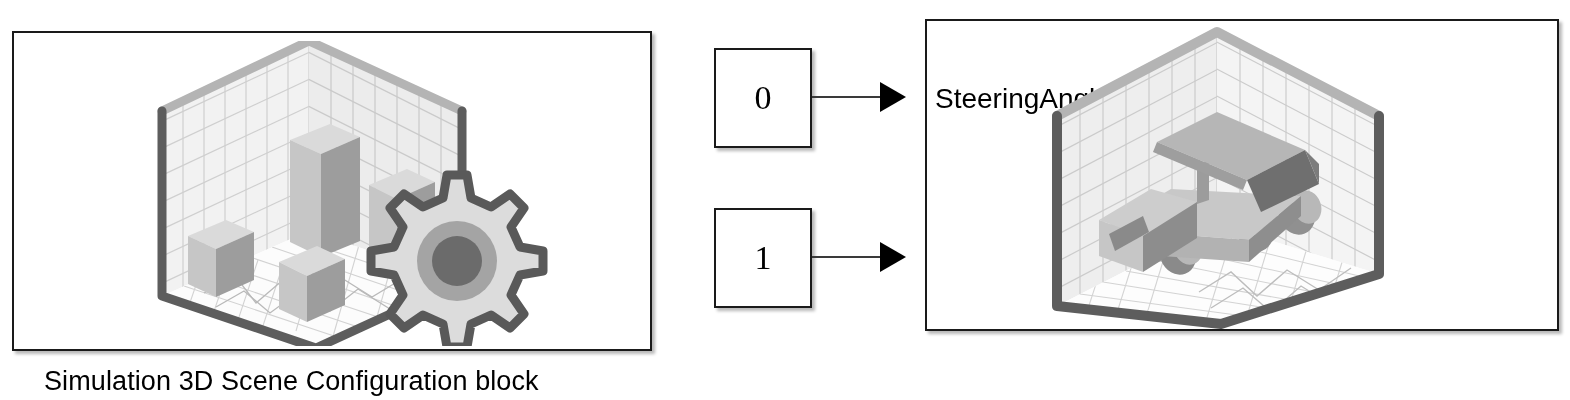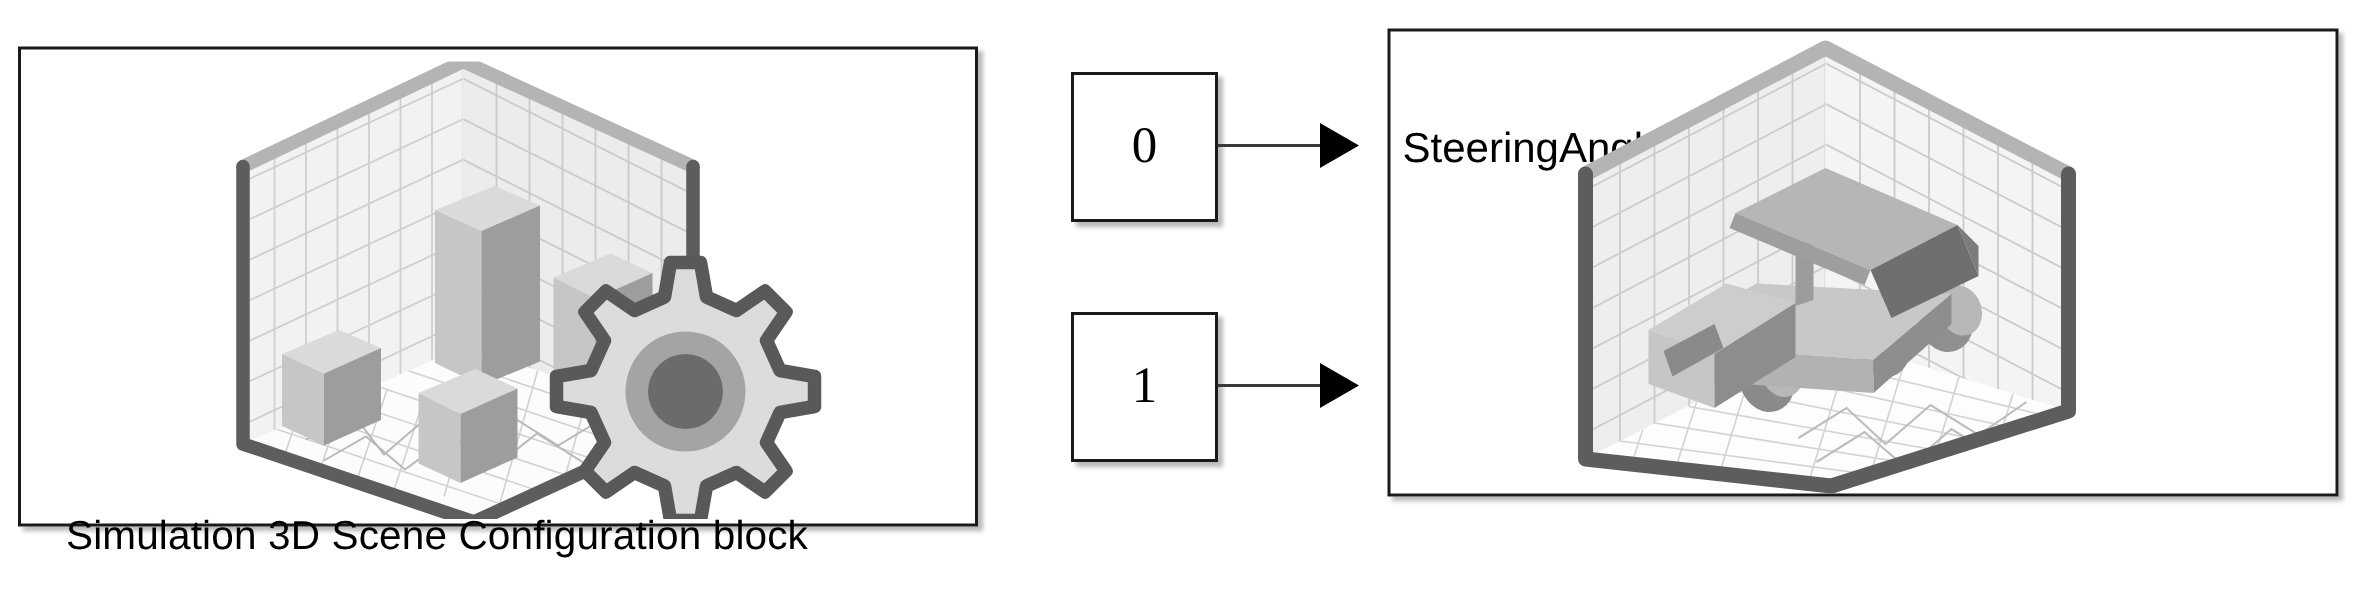--- a/index.html
+++ b/index.html
@@ -229,21 +229,21 @@
             L 29 58 L 16 39
             L 30 25 L 49 38
             L 69 29 Z" fill="#dcdcdc" stroke="#595959" stroke-width="9" stroke-linejoin="round"></path>
           <circle cx="83" cy="92" r="40" fill="#a4a4a4"></circle>
           <circle cx="83" cy="92" r="25" fill="#6b6b6b"></circle>
         </g>
       </svg>
     </div>
   </div>
 
-  <div class="caption" style="left:44px; top:342px;">Simulation 3D Scene Configuration block</div>
+  <div class="caption" style="left:44px; top:366px;">Simulation 3D Scene Configuration block</div>
 
   <div class="sl-block const-block" style="left:714px; top:48px; width:98px; height:100px;">
     <span class="const-value">0</span>
   </div>
   <div class="signal-line" style="left:812px; top:96px; width:68px;"></div>
   <div class="signal-arrow" style="left:880px; top:82px;"></div>
 
   <div class="sl-block const-block" style="left:714px; top:208px; width:98px; height:100px;">
     <span class="const-value">1</span>
   </div>

